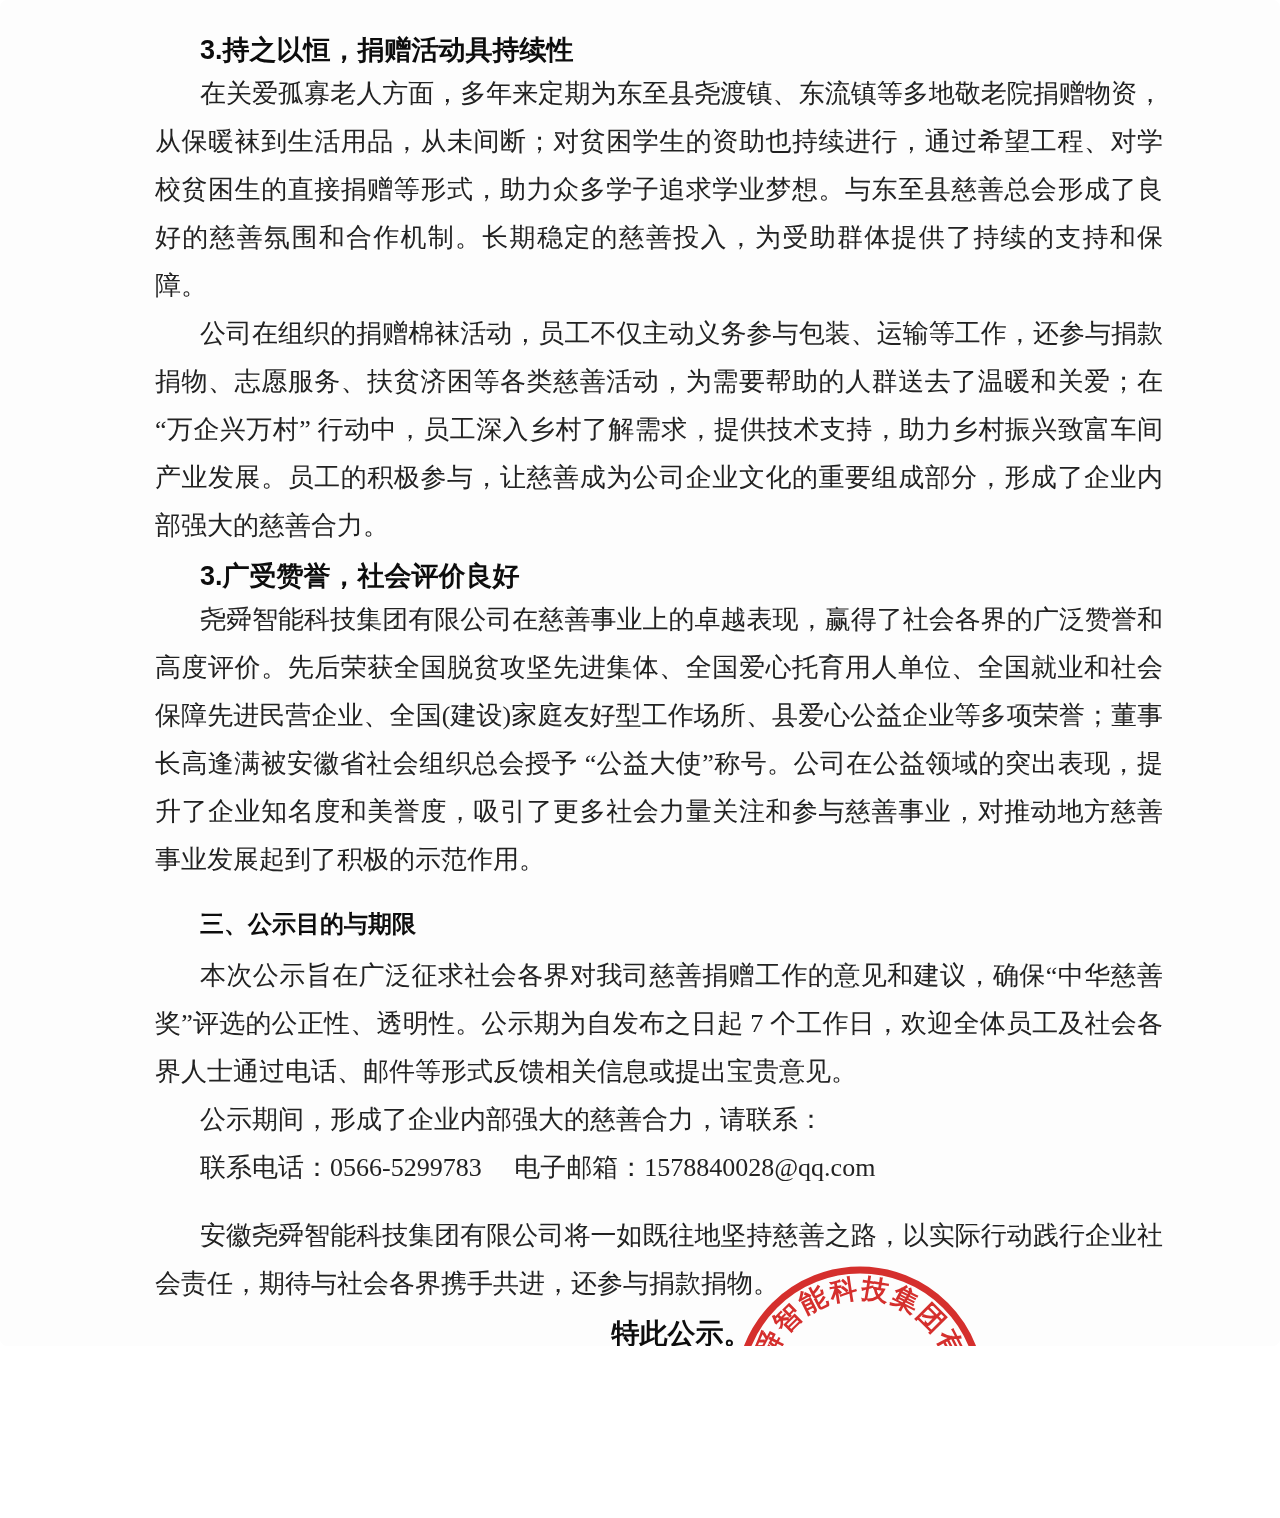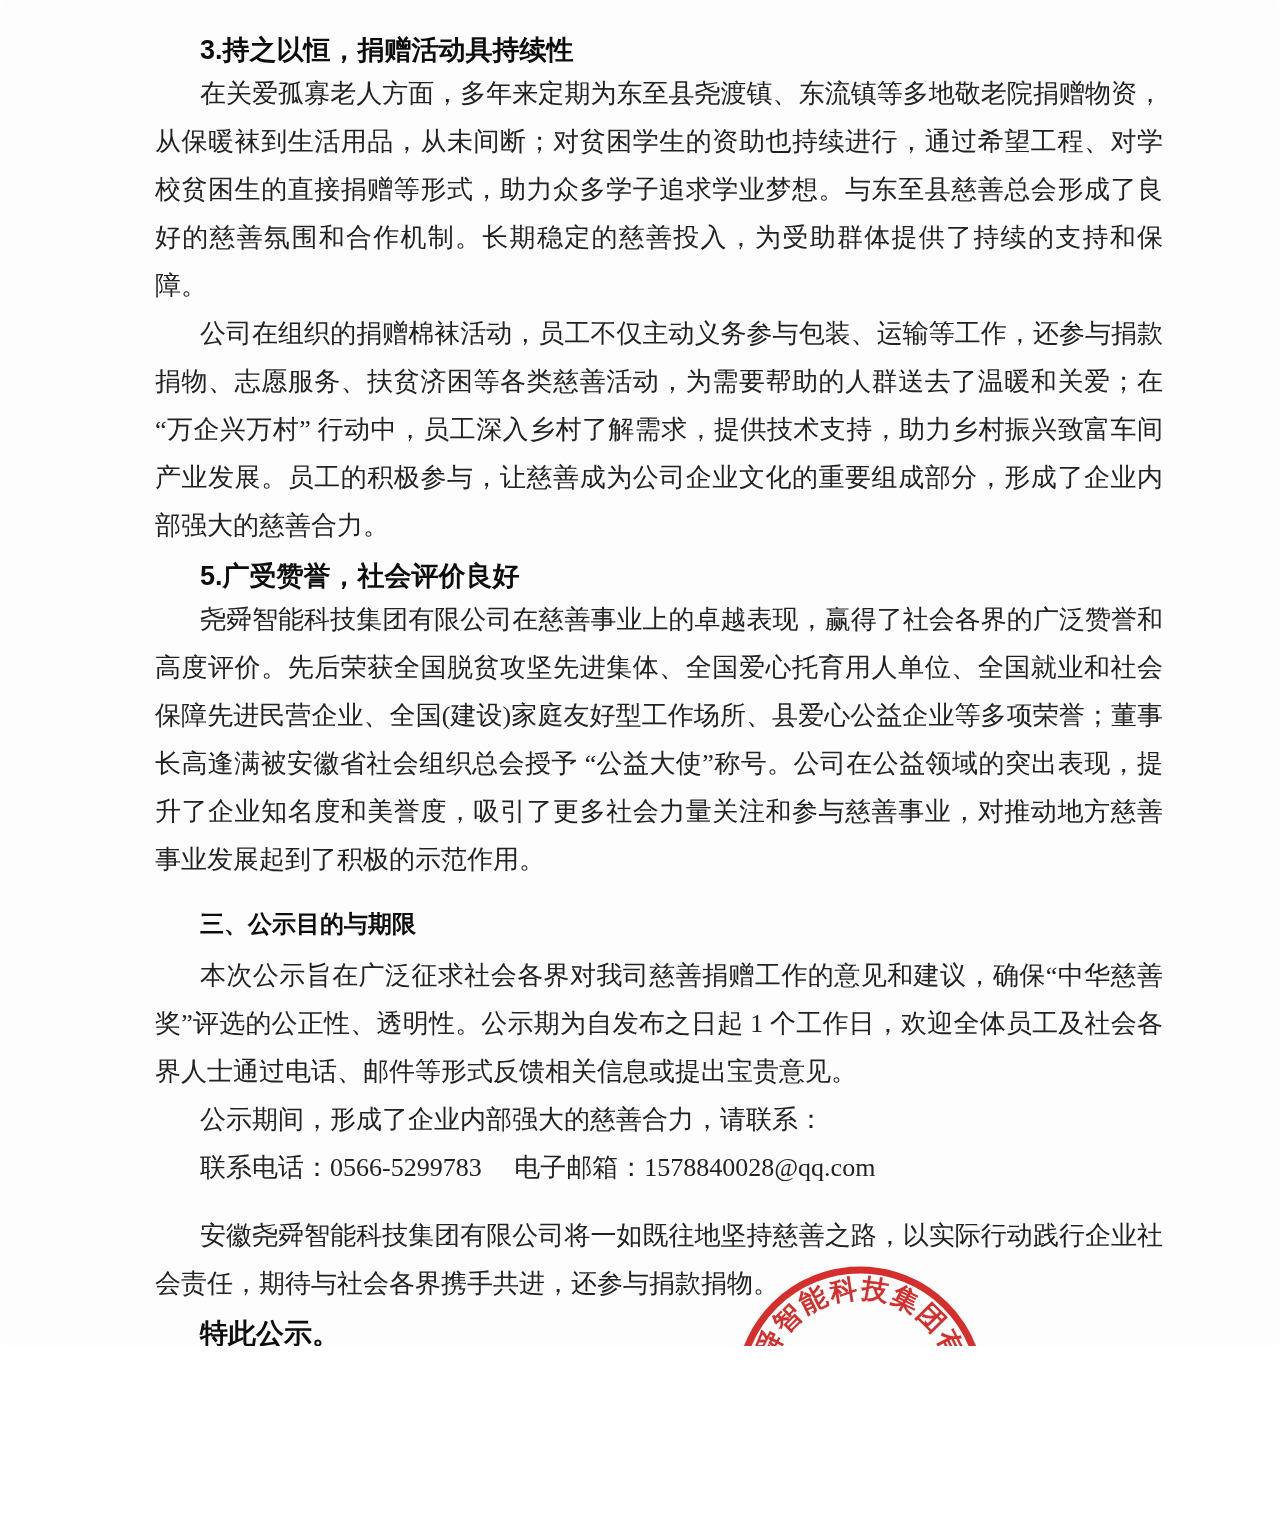--- a/index.html
+++ b/index.html
@@ -49,20 +49,21 @@
   }
   .closing-para { margin-top: 20px; }
   .notice-end {
     font-size: 28px;
     line-height: 40px;
     font-weight: bold;
     text-indent: 45px;
     margin-top: 6px;
     color: #0d0d0d;
     font-family: "Liberation Sans", "DejaVu Sans", sans-serif;
+    text-align: center;
   }
   .seal-svg {
     position: absolute;
     left: 730px;
     top: 1261px;
     width: 260px;
     height: 260px;
     opacity: 0.93;
   }
   .signature-company {
@@ -103,25 +104,25 @@
 
 <div class="page">
 
   <div class="content">
 
     <div class="subheading">3.持之以恒，捐赠活动具持续性</div>
     <p class="para">在关爱孤寡老人方面，多年来定期为东至县尧渡镇、东流镇等多地敬老院捐赠物资，从保暖袜到生活用品，从未间断；对贫困学生的资助也持续进行，通过希望工程、对学校贫困生的直接捐赠等形式，助力众多学子追求学业梦想。与东至县慈善总会形成了良好的慈善氛围和合作机制。长期稳定的慈善投入，为受助群体提供了持续的支持和保障。</p>
 
     <p class="para">公司在组织的捐赠棉袜活动，员工不仅主动义务参与包装、运输等工作，还参与捐款捐物、志愿服务、扶贫济困等各类慈善活动，为需要帮助的人群送去了温暖和关爱；在“万企兴万村” 行动中，员工深入乡村了解需求，提供技术支持，助力乡村振兴致富车间产业发展。员工的积极参与，让慈善成为公司企业文化的重要组成部分，形成了企业内部强大的慈善合力。</p>
 
-    <div class="subheading">5.广受赞誉，社会评价良好</div>
+    <div class="subheading">3.广受赞誉，社会评价良好</div>
     <p class="para">尧舜智能科技集团有限公司在慈善事业上的卓越表现，赢得了社会各界的广泛赞誉和高度评价。先后荣获全国脱贫攻坚先进集体、全国爱心托育用人单位、全国就业和社会保障先进民营企业、全国(建设)家庭友好型工作场所、县爱心公益企业等多项荣誉；董事长高逢满被安徽省社会组织总会授予 “公益大使”称号。公司在公益领域的突出表现，提升了企业知名度和美誉度，吸引了更多社会力量关注和参与慈善事业，对推动地方慈善事业发展起到了积极的示范作用。</p>
 
     <div class="section-heading">三、公示目的与期限</div>
-    <p class="para">本次公示旨在广泛征求社会各界对我司慈善捐赠工作的意见和建议，确保“中华慈善奖”评选的公正性、透明性。公示期为自发布之日起 1 个工作日，欢迎全体员工及社会各界人士通过电话、邮件等形式反馈相关信息或提出宝贵意见。</p>
+    <p class="para">本次公示旨在广泛征求社会各界对我司慈善捐赠工作的意见和建议，确保“中华慈善奖”评选的公正性、透明性。公示期为自发布之日起 7 个工作日，欢迎全体员工及社会各界人士通过电话、邮件等形式反馈相关信息或提出宝贵意见。</p>
 
     <p class="para">公示期间，形成了企业内部强大的慈善合力，请联系：</p>
     <p class="para">联系电话：0566-5299783　 电子邮箱：1578840028@qq.com</p>
 
     <p class="para closing-para">安徽尧舜智能科技集团有限公司将一如既往地坚持慈善之路，以实际行动践行企业社会责任，期待与社会各界携手共进，还参与捐款捐物。</p>
 
     <div class="notice-end">特此公示。</div>
 
   </div>
 

